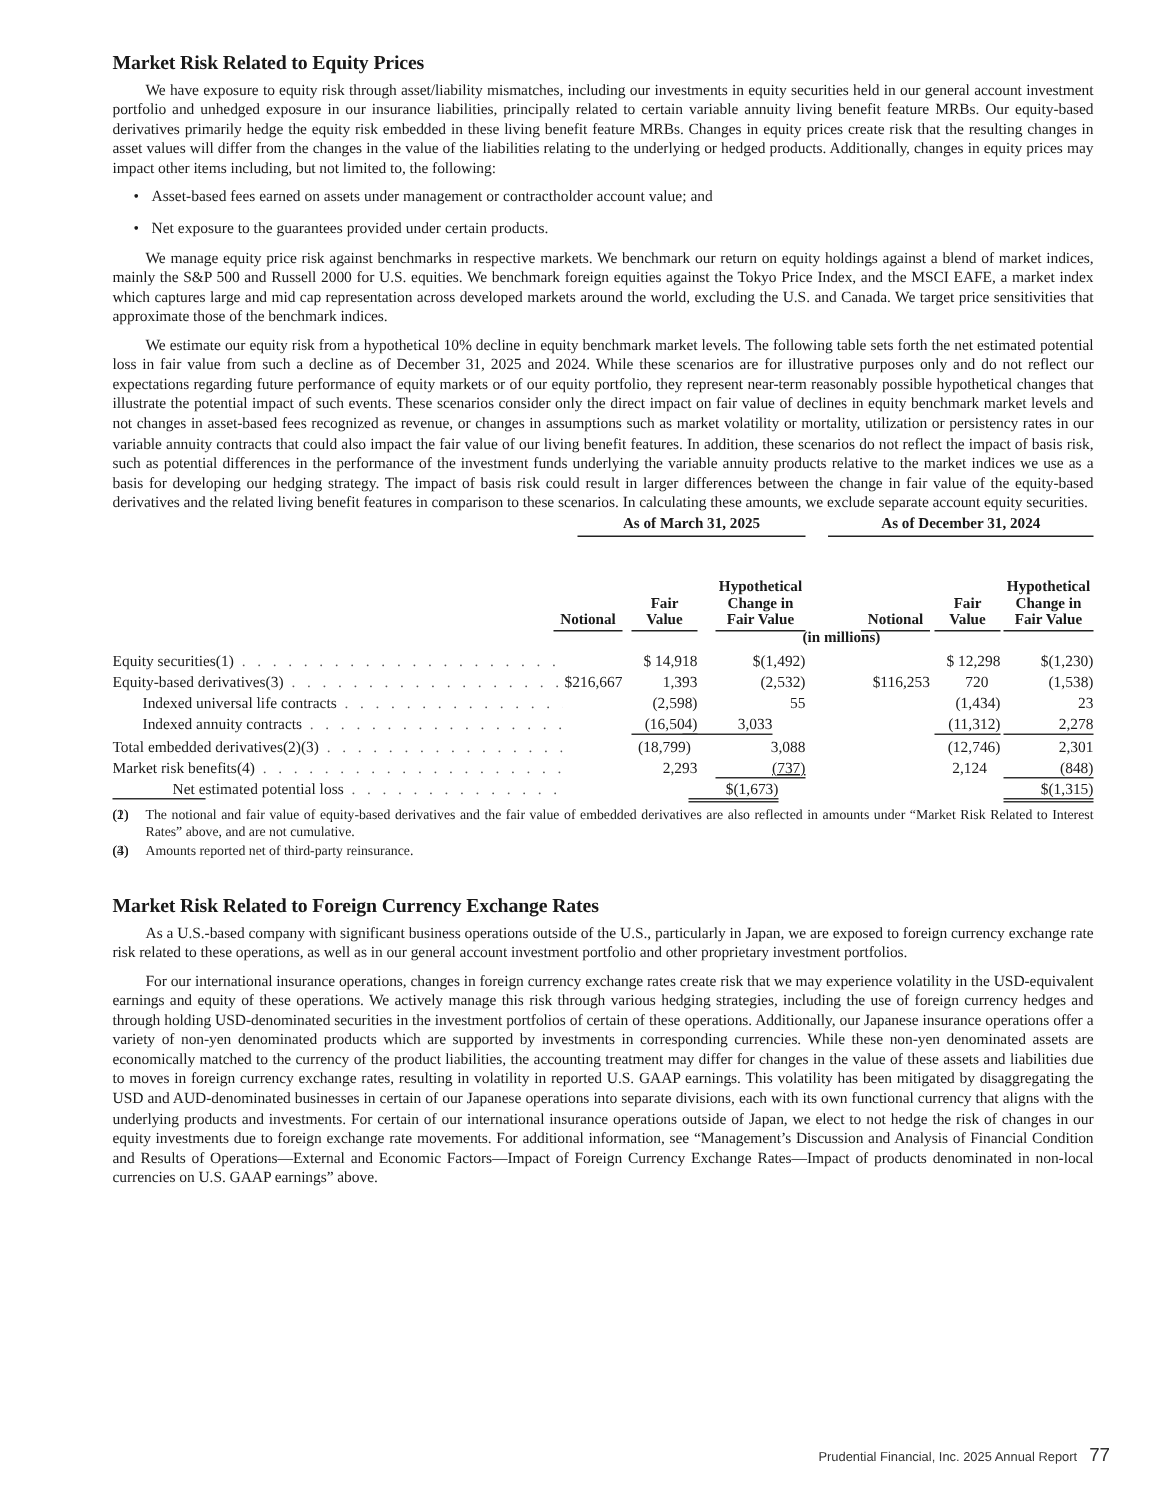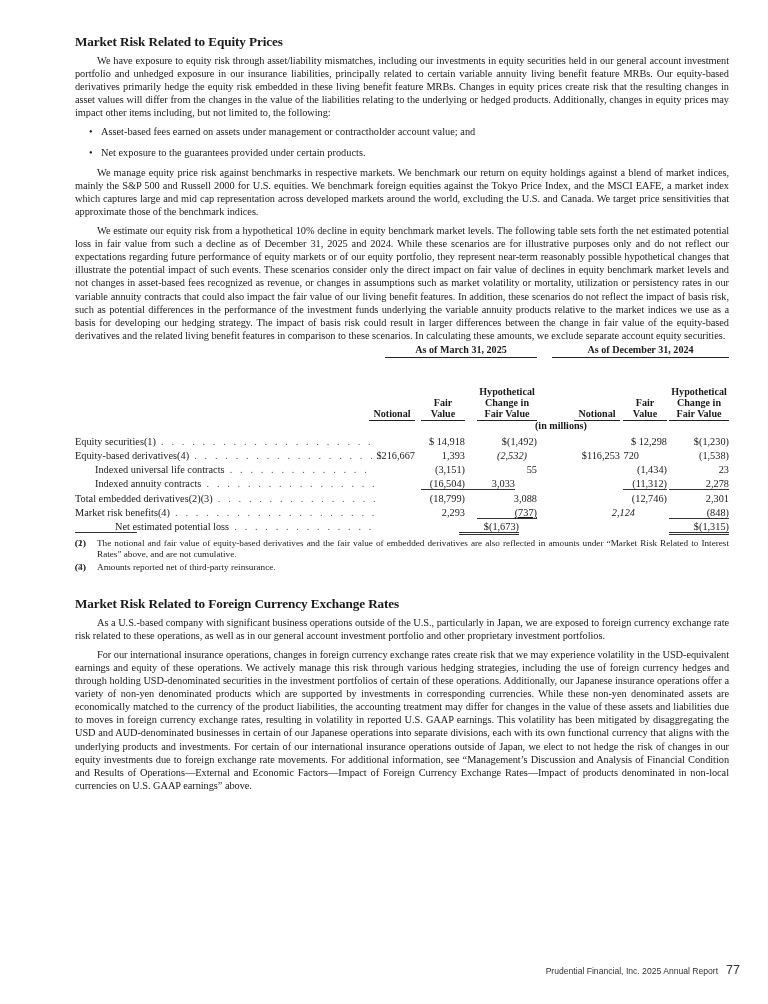--- a/index.html
+++ b/index.html
@@ -94,54 +94,54 @@
       <div class="in-millions" style="left:460px;top:76px;">(in millions)</div>
       <div id="rows">
           <div class="row" style="top: 92px;">
             <div class="label" style="width: 300px;"><span>Equity securities(1)</span><span class="dots"> . . . . . . . . . . . . . . . . . . . . . . . . . . . . . . . . . . . . . . . . </span></div>
             <div class="cell" style="left: 346px; width: 44px;">$ 14,918</div>
             <div class="cell" style="left: 402px; width: 60px;">$(1,492)</div>
             <div class="cell" style="left: 548px; width: 44px;">$ 12,298</div>
             <div class="cell" style="left: 594px; width: 60px;">$(1,230)</div>
           </div>
           <div class="row" style="top: 106.2px;">
-            <div class="label" style="width: 300px;"><span>Equity-based derivatives(4)</span><span class="dots"> . . . . . . . . . . . . . . . . . . . . . . . . . . . . . . . . . . . . . . . . </span></div>
+            <div class="label" style="width: 300px;"><span>Equity-based derivatives(3)</span><span class="dots"> . . . . . . . . . . . . . . . . . . . . . . . . . . . . . . . . . . . . . . . . </span></div>
             <div class="cell" style="left: 294px; width: 46px;">$216,667</div>
             <div class="cell" style="left: 346px; width: 44px;">1,393</div>
-            <div class="cell" style="left: 392px; width: 60px; font-style: italic;">(2,532)</div>
+            <div class="cell" style="left: 402px; width: 60px;">(2,532)</div>
             <div class="cell" style="left: 499px; width: 46px;">$116,253</div>
-            <div class="cell" style="left: 520px; width: 44px;">720</div>
+            <div class="cell" style="left: 540px; width: 44px;">720</div>
             <div class="cell" style="left: 594px; width: 60px;">(1,538)</div>
           </div>
           <div class="row" style="top: 120.4px;">
             <div class="label ind1" style="width: 280px;"><span>Indexed universal life contracts</span><span class="dots"> . . . . . . . . . . . . . . . . . . . . . . . . . . . . . . . . . . . . . . . . </span></div>
-            <div class="cell" style="left: 346px; width: 44px;">(3,151)</div>
+            <div class="cell" style="left: 346px; width: 44px;">(2,598)</div>
             <div class="cell" style="left: 402px; width: 60px;">55</div>
             <div class="cell" style="left: 548px; width: 44px;">(1,434)</div>
             <div class="cell" style="left: 594px; width: 60px;">23</div>
           </div>
           <div class="row" style="top: 134.6px;">
             <div class="label ind1" style="width: 280px;"><span>Indexed annuity contracts</span><span class="dots"> . . . . . . . . . . . . . . . . . . . . . . . . . . . . . . . . . . . . . . . . </span></div>
             <div class="cell ul" style="left: 346px; width: 44px;">(16,504)</div>
             <div class="cell ul" style="left: 380px; width: 60px;">3,033</div>
             <div class="cell ul" style="left: 548px; width: 44px;">(11,312)</div>
             <div class="cell ul" style="left: 594px; width: 60px;">2,278</div>
           </div>
           <div class="row" style="top: 148.8px;">
             <div class="label" style="width: 300px;"><span>Total embedded derivatives(2)(3)</span><span class="dots"> . . . . . . . . . . . . . . . . . . . . . . . . . . . . . . . . . . . . . . . . </span></div>
-            <div class="cell" style="left: 346px; width: 44px;">(18,799)</div>
+            <div class="cell" style="left: 346px; width: 44px; text-align: center;">(18,799)</div>
             <div class="cell" style="left: 402px; width: 60px;">3,088</div>
             <div class="cell" style="left: 548px; width: 44px;">(12,746)</div>
             <div class="cell" style="left: 594px; width: 60px;">2,301</div>
           </div>
           <div class="row" style="top: 163px;">
             <div class="label" style="width: 300px;"><span>Market risk benefits(4)</span><span class="dots"> . . . . . . . . . . . . . . . . . . . . . . . . . . . . . . . . . . . . . . . . </span></div>
             <div class="cell" style="left: 346px; width: 44px;">2,293</div>
             <div class="cell ul" style="left: 402px; width: 60px; text-decoration: underline;">(737)</div>
-            <div class="cell" style="left: 516px; width: 44px; font-style: italic;">2,124</div>
+            <div class="cell" style="left: 539px; width: 44px;">2,124</div>
             <div class="cell ul" style="left: 594px; width: 60px;">(848)</div>
           </div>
           <div class="row" style="top: 177.2px;">
             <div class="label ind2" style="width: 260px;"><span>Net estimated potential loss</span><span class="dots"> . . . . . . . . . . . . . . . . . . . . . . . . . . . . . . . . . . . . . . . . </span></div>
             <div class="cell dul" style="left: 384px; width: 60px;">$(1,673)</div>
             <div class="cell dul" style="left: 594px; width: 60px;">$(1,315)</div>
           </div>
         </div>
     </div>
   </div>

